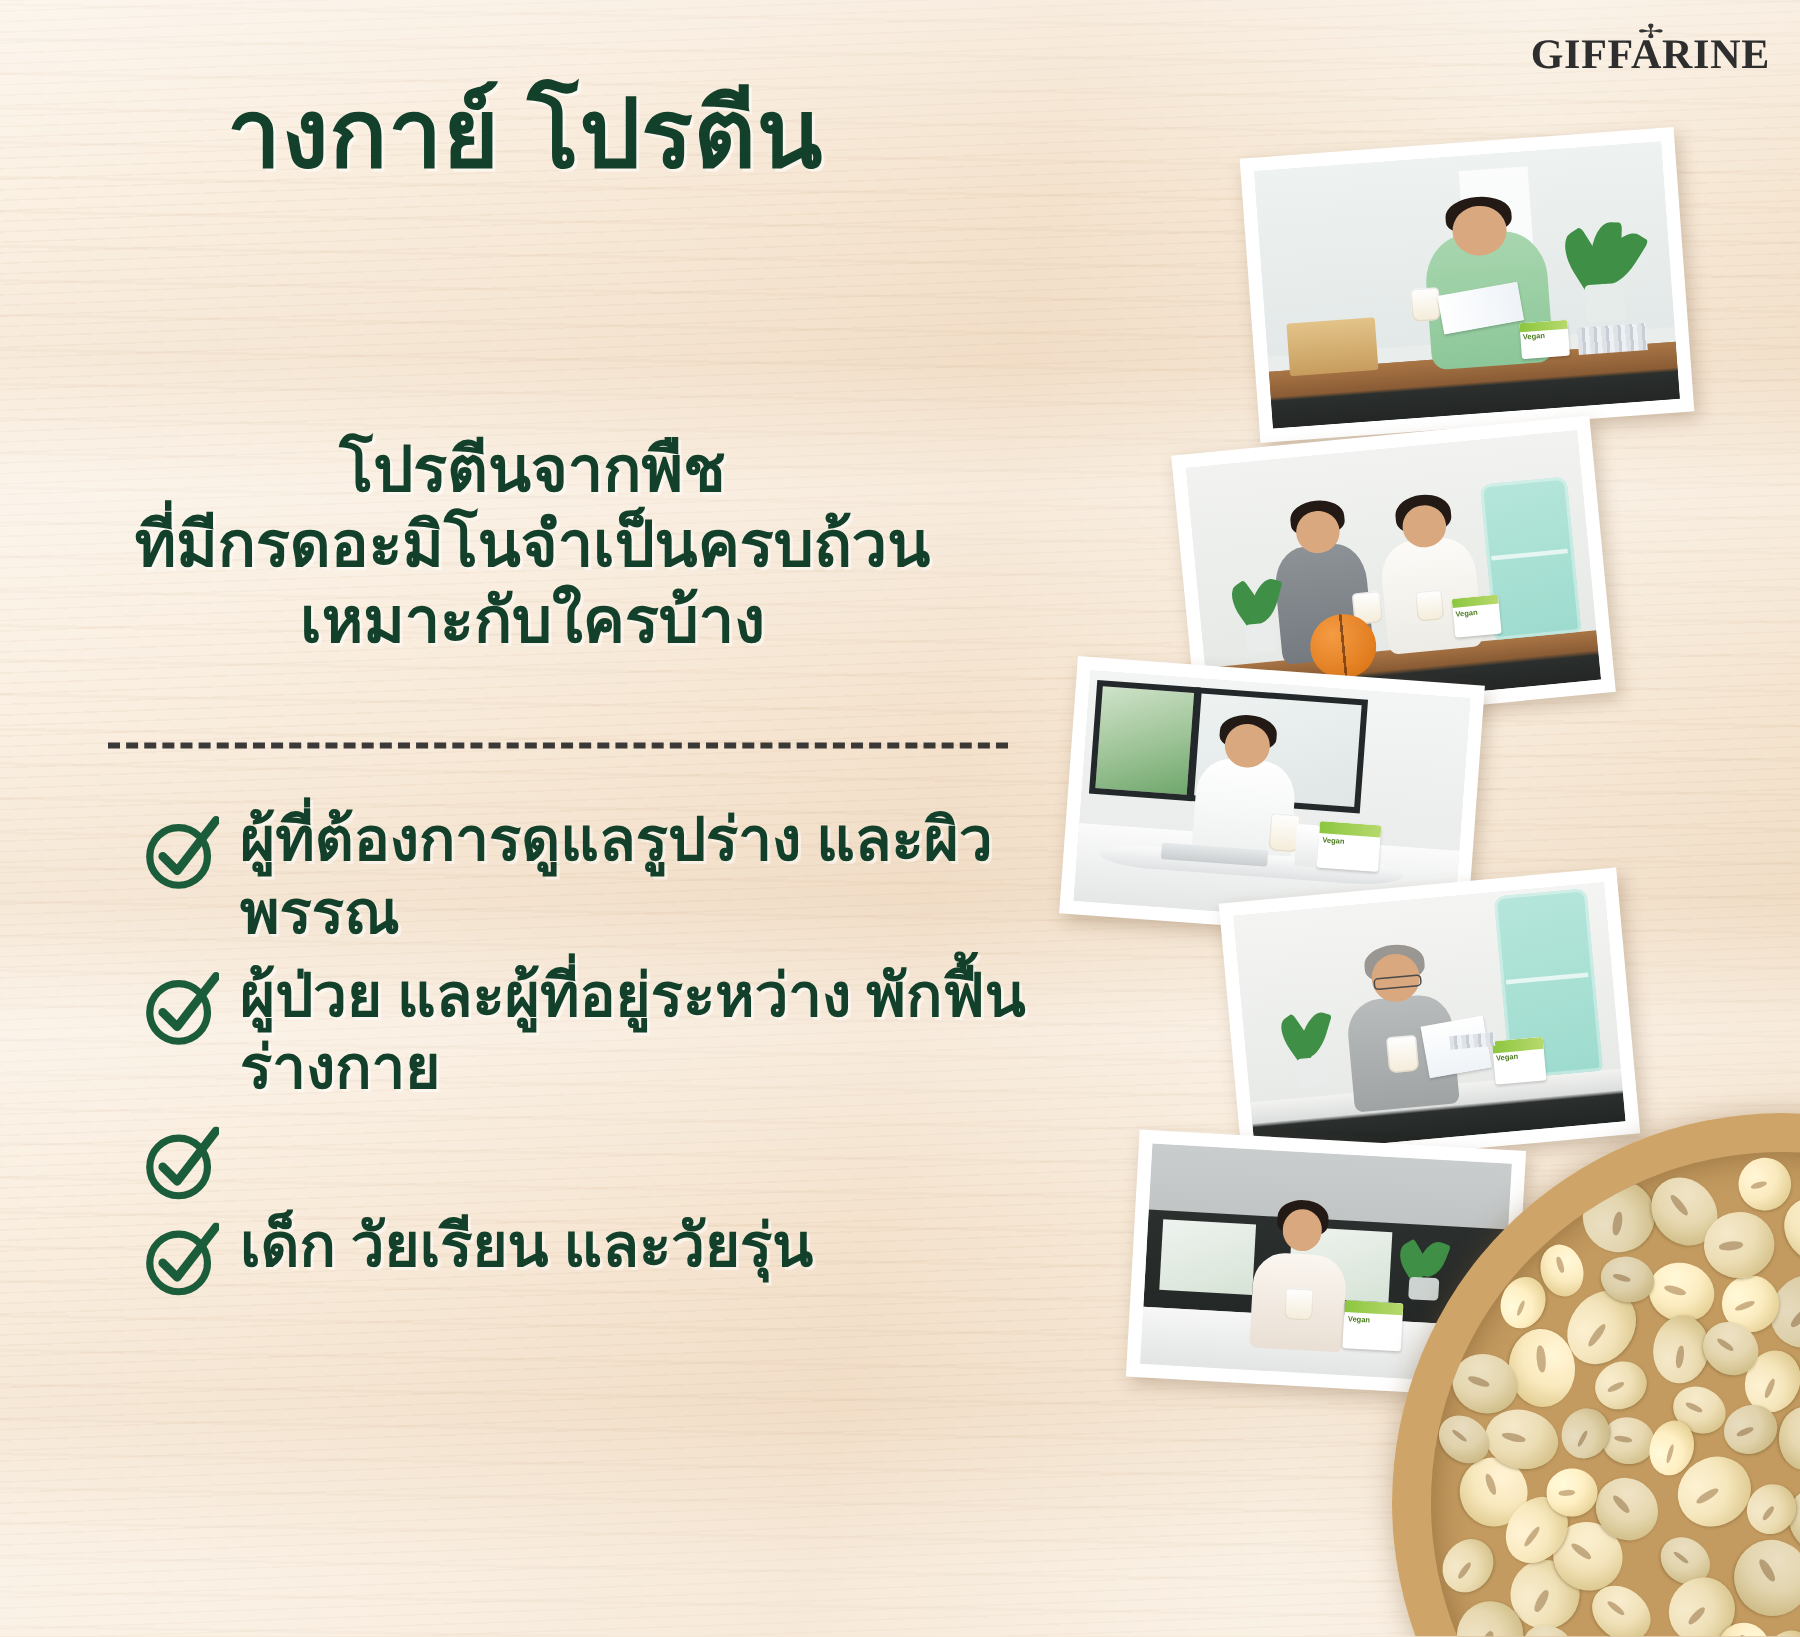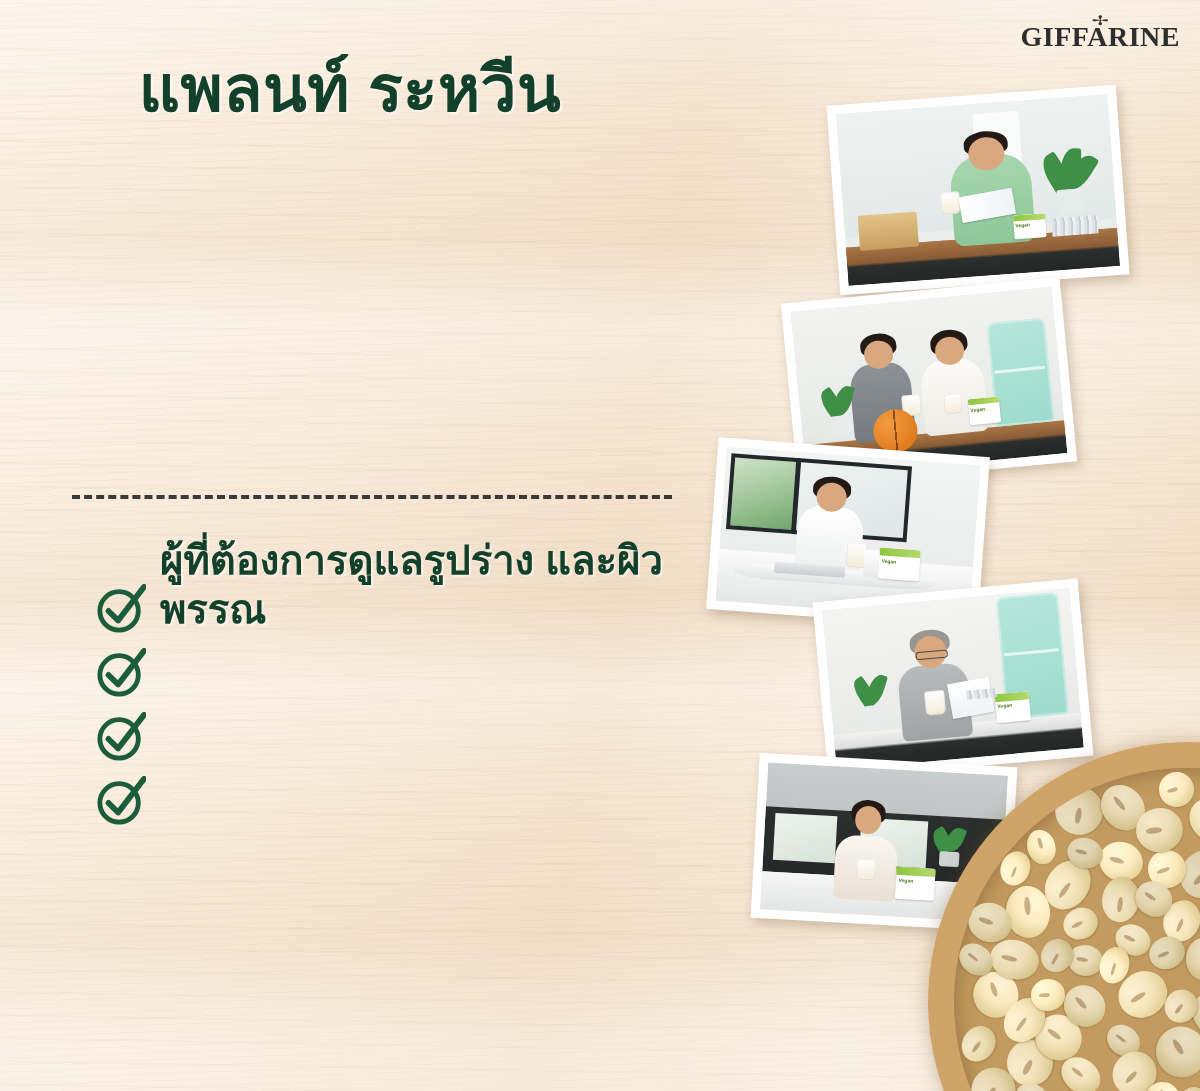--- a/index.html
+++ b/index.html
@@ -50,21 +50,21 @@
   .divider{
     position:absolute;left:72px;top:495px;width:600px;height:0;
     border-top:4px dashed #222;opacity:.88;
   }
 
   
   .bullets{
     position:absolute;left:96px;top:536px;width:640px;
   }
   .bullet{
-    display:flex;align-items:flex-end;gap:14px;margin-bottom:6px;
+    display:flex;align-items:flex-start;gap:14px;margin-bottom:6px;font-family:Liberation Serif, serif;
   }
   .bullet .check{
     flex:0 0 auto;width:50px;height:50px;margin-top:8px;
   }
   .bullet .btext{
     color:#12402a;font-weight:700;font-size:40px;line-height:1.22;
     text-shadow:2px 2px 0 rgba(255,255,255,.5);
   }
 
   
@@ -134,23 +134,28 @@
 <body>
 
 <div id="poster">
 
   <div class="logo">
     <span class="orn">✢</span>
     <span class="wordmark">GIFFARINE</span>
   </div>
 
   <div class="headline">
-    <span class="l2">แพลนท์ ระหวีน</span>
-  </div>
-
+    <span class="l2">างกาย์ โปรตีน</span>
+  </div>
+
+  <div class="subhead">
+    <span>โปรตีนจากพืช</span>
+    <span>ที่มีกรดอะมิโนจำเป็นครบถ้วน</span>
+    <span>เหมาะกับใครบ้าง</span>
+  </div>
 
   <div class="divider"></div>
 
   <div class="bullets">
 
     <div class="bullet">
       <span class="check">
         <svg viewBox="0 0 52 52" width="50" height="50">
           <circle cx="24" cy="28" r="20" fill="none" stroke="#1b5c3a" stroke-width="5"></circle>
           <path d="M13 28 L23 38 L50 3" fill="none" stroke="#1b5c3a" stroke-width="6" stroke-linecap="round" stroke-linejoin="round"></path>
@@ -159,38 +164,40 @@
       <span class="btext">ผู้ที่ต้องการดูแลรูปร่าง และผิวพรรณ</span>
     </div>
 
     <div class="bullet">
       <span class="check">
         <svg viewBox="0 0 52 52" width="50" height="50">
           <circle cx="24" cy="28" r="20" fill="none" stroke="#1b5c3a" stroke-width="5"></circle>
           <path d="M13 28 L23 38 L50 3" fill="none" stroke="#1b5c3a" stroke-width="6" stroke-linecap="round" stroke-linejoin="round"></path>
         </svg>
       </span>
+      <span class="btext">ผู้ป่วย และผู้ที่อยู่ระหว่าง พักฟื้นร่างกาย</span>
     </div>
 
     <div class="bullet">
       <span class="check">
         <svg viewBox="0 0 52 52" width="50" height="50">
           <circle cx="24" cy="28" r="20" fill="none" stroke="#1b5c3a" stroke-width="5"></circle>
           <path d="M13 28 L23 38 L50 3" fill="none" stroke="#1b5c3a" stroke-width="6" stroke-linecap="round" stroke-linejoin="round"></path>
         </svg>
       </span>
     </div>
 
     <div class="bullet">
       <span class="check">
         <svg viewBox="0 0 52 52" width="50" height="50">
           <circle cx="24" cy="28" r="20" fill="none" stroke="#1b5c3a" stroke-width="5"></circle>
           <path d="M13 28 L23 38 L50 3" fill="none" stroke="#1b5c3a" stroke-width="6" stroke-linecap="round" stroke-linejoin="round"></path>
         </svg>
       </span>
+      <span class="btext">เด็ก วัยเรียน และวัยรุ่น</span>
     </div>
 
 
   </div>
 
   <div class="photo" id="p1">
     <div class="scene">
       <div class="room">
         <div class="wall"></div>
         <div class="counter" style="height:22%;background:linear-gradient(180deg,#a9norm,#8a5c35);"></div>

